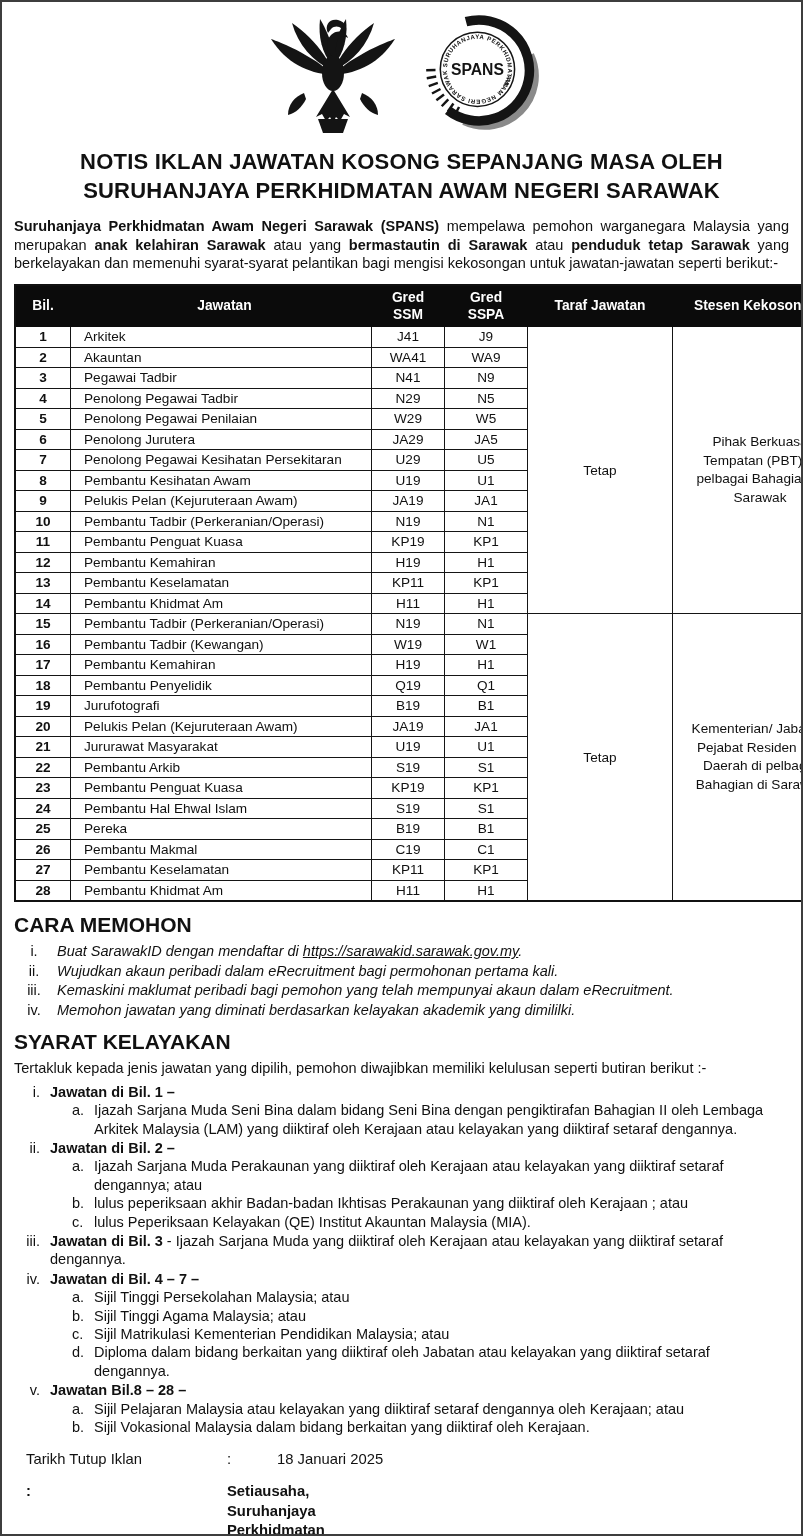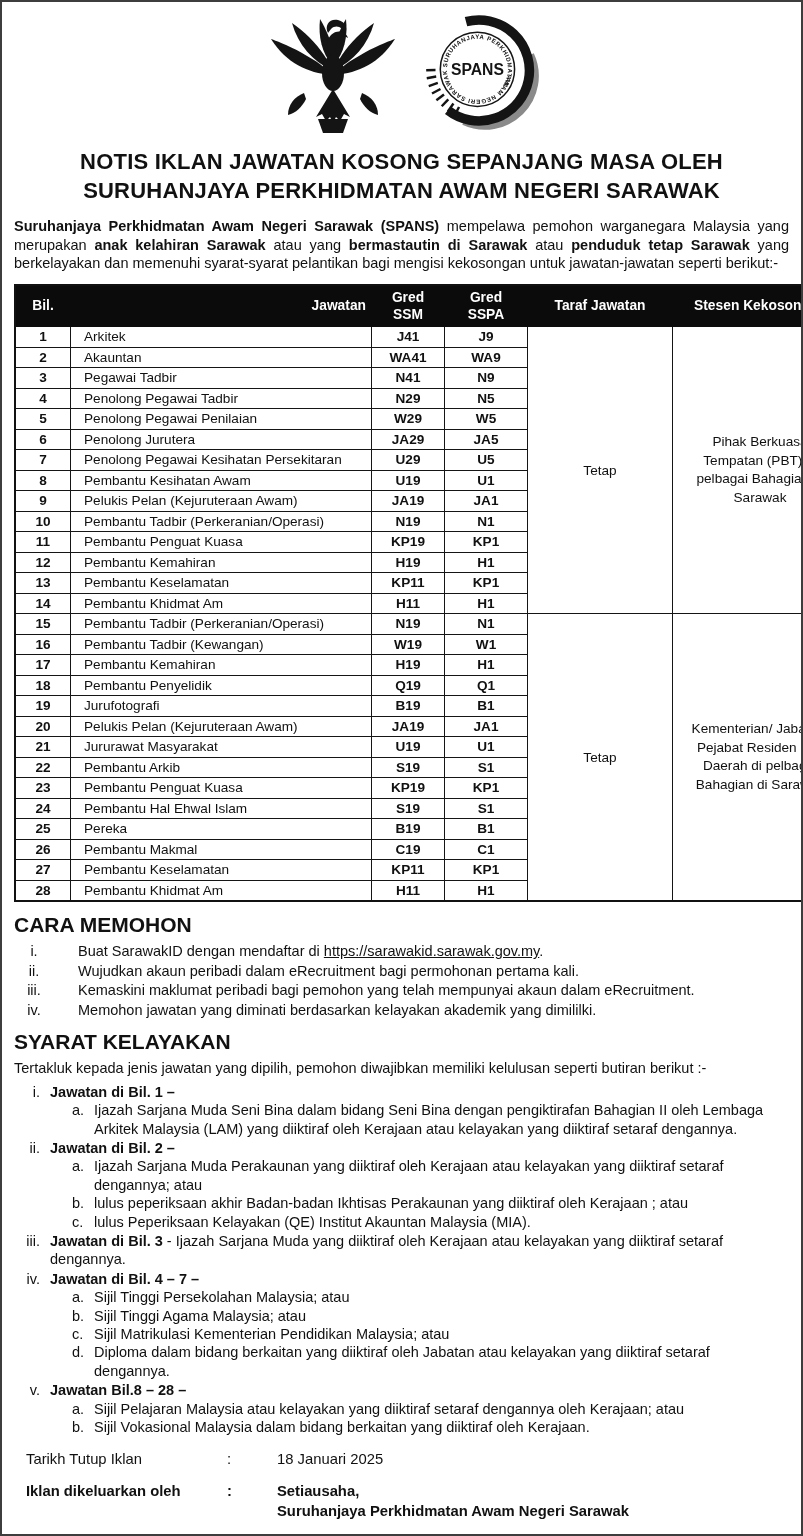--- a/index.html
+++ b/index.html
@@ -13,37 +13,37 @@
   
   .title{text-align:center;font-size:22px;font-weight:700;line-height:1.3;margin:10px 0 12px;letter-spacing:.2px;}
   
   .intro{font-size:14.5px;line-height:1.28;text-align:justify;margin:0 0 11px;}
   .b{font-weight:700;}
   
   table.vac{width:100%;border-collapse:collapse;border:2.5px solid #111;font-size:13.6px;table-layout:fixed;}
   .vac th{background:#0b0b0b;color:#fff;font-weight:700;padding:3px 5px;line-height:1.25;
           border:1px solid #0b0b0b;white-space:pre-line;font-size:13.8px;height:34px;vertical-align:middle;text-align:center;}
   .vac th.col-bil{width:44px;}
-  .vac th.col-jawatan{text-align:right;padding-left:12px;width:283px;}
+  .vac th.col-jawatan{text-align:center;padding-left:12px;width:283px;}
   .vac th.col-ssm{width:62px;}
   .vac th.col-sspa{width:72px;}
   .vac th.col-taraf{width:134px;}
   .vac th.col-stesen{width:164px;}
   .vac td{border:1.5px solid #151515;padding:1px 5px;line-height:17.5px;vertical-align:middle;
           overflow:hidden;white-space:nowrap;}
   .vac td.col-bil{text-align:center;font-weight:700;}
   .vac td.col-jawatan{padding-left:13px;}
-  .vac td.col-ssm,.vac td.col-sspa{text-align:center;font-weight:bold;}
+  .vac td.col-ssm,.vac td.col-sspa{text-align:center;}
   .vac td.col-taraf{text-align:center;white-space:normal;}
   .vac td.col-stesen{text-align:center;white-space:normal;line-height:1.38;padding:2px 10px;}
   
   .sec-h{font-size:21px;font-weight:700;margin:11px 0 5px;}
   .list .li{display:flex;font-size:14.5px;line-height:1.27;margin-bottom:1px;}
   .cara .num{flex:none;width:40px;text-align:center;}
-  .cara .txt{margin-left:24px;}
+  .cara .txt{margin-left:3px;font-style:italic;}
   .link{color:inherit;text-decoration:underline;cursor:pointer;}
   .syarat-intro{font-size:14.5px;line-height:1.3;margin:0 0 5px;}
   .syarat .num{flex:none;width:26px;text-align:right;}
   .syarat .body{margin-left:10px;flex:1;}
   .syarat .sub{display:flex;margin-left:22px;}
   .syarat .letter{flex:none;width:14px;}
   .syarat .stxt{margin-left:8px;}
   
   .footer{margin-top:14px;font-size:14.8px;}
   .frow{display:grid;grid-template-columns:201px 50px 1fr;margin-bottom:12px;line-height:1.32;margin-left:12px;}
@@ -378,21 +378,20 @@
 
   <div class="footer">
       <div class="frow">
         <span class="flabel">Tarikh Tutup Iklan</span>
         <span class="fcolon">:</span>
         <div class="fvalue">
           <div>18 Januari 2025</div>
         </div>
       </div>
       <div class="frow bold">
-        <span class="flabel">Iklan dikeluarkan oleh</span>
         <span class="fcolon">:</span>
         <div class="fvalue">
           <div>Setiausaha,</div>
           <div>Suruhanjaya Perkhidmatan Awam Negeri Sarawak</div>
         </div>
       </div>
     </div>
 
 </div>
 

